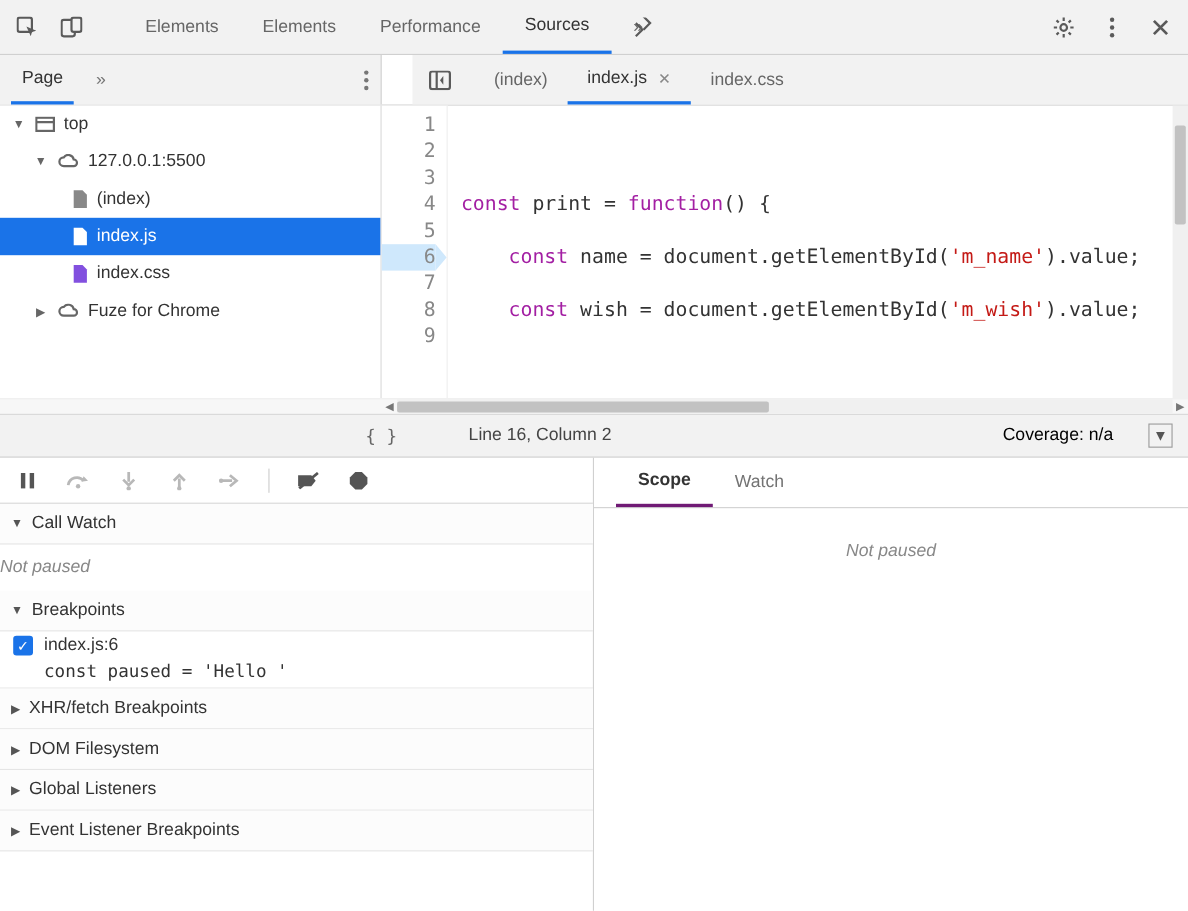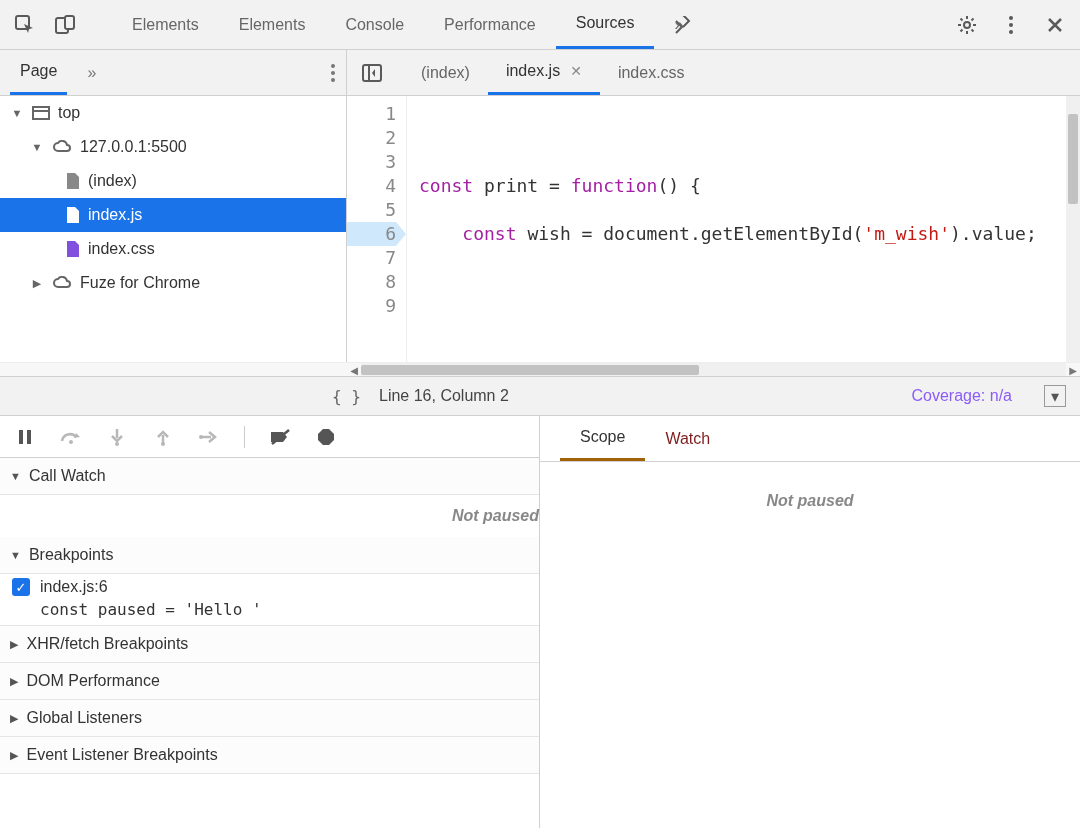--- a/index.html
+++ b/index.html
@@ -16,21 +16,21 @@
     padding: 0 14px;
     gap: 18px;
   }
   .top-toolbar .icon-btn { width:22px; height:22px; display:flex; align-items:center; justify-content:center; color:#5a5a5a; cursor:pointer; }
   .top-tabs { display:flex; align-items:stretch; height:100%; margin-left: 18px; flex:1; }
   .top-tab { height:100%; display:flex; align-items:center; padding:0 20px; color:#666; cursor:pointer; }
   .top-tab.active { color:#333; border-bottom:3px solid #1a73e8; }
   .top-right { display:flex; align-items:center; gap:22px; color:#5a5a5a; margin-left:auto; }
 
   
-  .row2 { height:46px; display:flex; border-bottom:1px solid #d0d0d0; }
+  .row2 { height:46px; display:flex; border-bottom:1px solid #d0d0d0;gap:28px; }
   .sidebar-tabs { width:347px; display:flex; align-items:center; padding:0 10px; gap:20px; background:#f2f2f2; border-right:1px solid #d0d0d0; position:relative;}
   .sidebar-tab { height:100%; display:flex; align-items:center; padding:0 10px; color:#666; cursor:pointer;}
   .sidebar-tab.active { color:#333; border-bottom:3px solid #1a73e8; }
   .sidebar-tabs .more { color:#777; }
   .sidebar-tabs .kebab { margin-left:auto; color:#777; cursor:pointer; }
 
   .editor-tabs { flex:1; display:flex; align-items:center; background:#f2f2f2; gap:0; padding-left:10px;}
   .editor-tabs .panel-icon { width:30px; display:flex; justify-content:center; color:#5a5a5a; margin-right:16px; cursor:pointer;}
   .editor-tab { height:100%; display:flex; align-items:center; padding:0 18px; gap:10px; color:#666; cursor:pointer;}
   .editor-tab.active { color:#333; border-bottom:3px solid #1a73e8; }
@@ -52,46 +52,46 @@
   .gutter .hl::after{ content:""; position:absolute; right:-10px; top:0; border-top:12px solid transparent; border-bottom:12px solid transparent; border-left:10px solid #cfe8fc;}
   .code { flex:1; padding:6px 0 6px 12px; white-space:pre; overflow:hidden; position:relative;}
   .code .line{ height:24px;}
   .kw{ color:#a31fa3;} .str{color:#c41a16;}
   .vscroll { position:absolute; right:0; top:0; bottom:0; width:14px; background:#f0f0f0;}
   .vscroll .thumb{ position:absolute; top:18px; left:2px; width:10px; height:90px; background:#c2c2c2; border-radius:2px;}
   .arrow-btn{ position:absolute; width:14px; height:14px; display:flex;align-items:center;justify-content:center;color:#777;font-size:10px;}
 
   
   .status-strip { height:40px; border-top:1px solid #d0d0d0; border-bottom:1px solid #d0d0d0; display:flex; align-items:center; padding:0 14px; gap:18px; background:#f2f2f2;}
-  .status-strip .linecol{ color:#444;}
-  .status-strip .cov{ margin-left:auto; color:#8b5cf6;}
+  .status-strip .linecol{ color:#444;margin-left:47px;}
+  .status-strip .cov{ margin-left:auto; color:#000000;}
   .status-strip .dd{ width:22px;height:22px;border:1px solid #999;display:flex;align-items:center;justify-content:center;color:#555; margin-left:14px; cursor:pointer;}
 
   
   .bottom { display:flex; height:426px; }
   .debug-left { width:540px; border-right:1px solid #d0d0d0; display:flex; flex-direction:column; }
   .debug-right{ flex:1; display:flex; flex-direction:column; }
 
   .dbg-toolbar{ height:42px; display:flex; align-items:center; gap:24px; padding:0 14px; border-bottom:1px solid #d0d0d0;}
   .dbg-ico{ width:22px; height:22px; display:flex; align-items:center; justify-content:center; color:#555; cursor:pointer;}
   .dbg-ico.disabled{ color:#b8b8b8 !important;}
   .dbg-sep{ width:1px; height:22px; background:#ccc;}
 
   .section-header{ height:37px; display:flex; align-items:center; gap:8px; padding:0 10px; border-bottom:1px solid #e5e5e5; color:#333; cursor:pointer; background:#fcfcfc;}
   .section-header .arw{ font-size:11px; color:#555;}
-  .not-paused{ text-align:right; font-style:italic; color:#888; padding:12px 0;font-weight:bold;}
+  .not-paused{ text-align:left; font-style:italic; color:#888; padding:12px 0;}
 
   .bp-row{ display:flex; flex-direction:column; gap:4px; padding:4px 30px 6px 12px;}
   .bp-row .top{ display:flex; align-items:center; gap:10px;}
   .bp-cb{ width:18px;height:18px;background:#1a73e8;border-radius:3px;display:flex;align-items:center;justify-content:center;color:#fff;font-size:13px;}
   .bp-code{ font-family:ui-monospace,Menlo,Consolas,monospace; color:#333; padding-left:28px;}
 
   .scope-tabs{ height:46px; display:flex; align-items:stretch; border-bottom:1px solid #d0d0d0; padding-left:20px;}
-  .scope-tab{ display:flex; align-items:center; padding:0 20px; color:#7f1d1d; cursor:pointer;}
-  .scope-tab.active{ color:#333; border-bottom:3px solid #a16207;}
+  .scope-tab{ display:flex; align-items:center; padding:0 20px; color:#737373; cursor:pointer;}
+  .scope-tab.active{ color:#333; border-bottom:3px solid #701a75;font-weight:bold;}
   .scope-body{ flex:1; display:flex; align-items:flex-start; justify-content:center; padding-top:18px;}
 </style>
 </head>
 <body>
 
 <div class="top-toolbar">
   <div class="icon-btn">
     <svg width="20" height="20" viewBox="0 0 20 20">
         <rect x="1" y="1" width="13" height="13" rx="2" fill="none" stroke="#5a5a5a" stroke-width="2"></rect>
         <path d="M9 9 L18 13 L14 14 L13 18 Z" fill="#5a5a5a"></path>
@@ -99,21 +99,20 @@
   </div>
   <div class="icon-btn">
     <svg width="20" height="20" viewBox="0 0 20 20">
         <rect x="1" y="3" width="12" height="15" rx="2" fill="none" stroke="#5a5a5a" stroke-width="2"></rect>
         <rect x="10" y="1" width="9" height="13" rx="2" fill="#f2f2f2" stroke="#5a5a5a" stroke-width="2"></rect>
       </svg>
   </div>
   <div class="top-tabs">
     <div class="top-tab">Elements</div>
     <div class="top-tab">Elements</div>
-    <div class="top-tab">Console</div>
     <div class="top-tab">Performance</div>
     <div class="top-tab active">Sources</div>
     <div class="top-tab">
       <svg width="18" height="18" viewBox="0 0 18 18">
           <path d="M2 5 L8 11 L2 17" fill="none" stroke="#5a5a5a" stroke-width="2"></path>
           <path d="M9 5 L15 11 L9 17" fill="none" stroke="#5a5a5a" stroke-width="2" transform="translate(0,-6)"></path>
         </svg>
       <span style="position:relative;left:-18px;">»</span>
     </div>
   </div>
@@ -224,20 +223,21 @@
         <div>4</div>
         <div>5</div>
         <div class="hl">6</div>
         <div>7</div>
         <div>8</div>
         <div>9</div>
     </div>
     <div class="code">
 <div class="line"></div>
 <div class="line"><span class="kw">const</span> print = <span class="kw">function</span>() {</div>
+<div class="line">    <span class="kw">const</span> name = document.getElementById(<span class="str">'m_name'</span>).value;</div>
 <div class="line">    <span class="kw">const</span> wish = document.getElementById(<span class="str">'m_wish'</span>).value;</div>
 <div class="line"></div>
 
 
 
 
     </div>
     <div class="vscroll">
         <div class="thumb"></div>
       </div>
@@ -331,21 +331,21 @@
       <div class="bp-code">const paused = 'Hello '</div>
     </div>
     <div style="border-bottom:1px solid #e5e5e5;"></div>
 
     <div class="section-header">
         <span class="arw">▶</span>
         <span>XHR/fetch Breakpoints</span>
       </div>
     <div class="section-header">
         <span class="arw">▶</span>
-        <span>DOM Performance</span>
+        <span>DOM Filesystem</span>
       </div>
     <div class="section-header">
         <span class="arw">▶</span>
         <span>Global Listeners</span>
       </div>
     <div class="section-header">
         <span class="arw">▶</span>
         <span>Event Listener Breakpoints</span>
       </div>
   </div>

